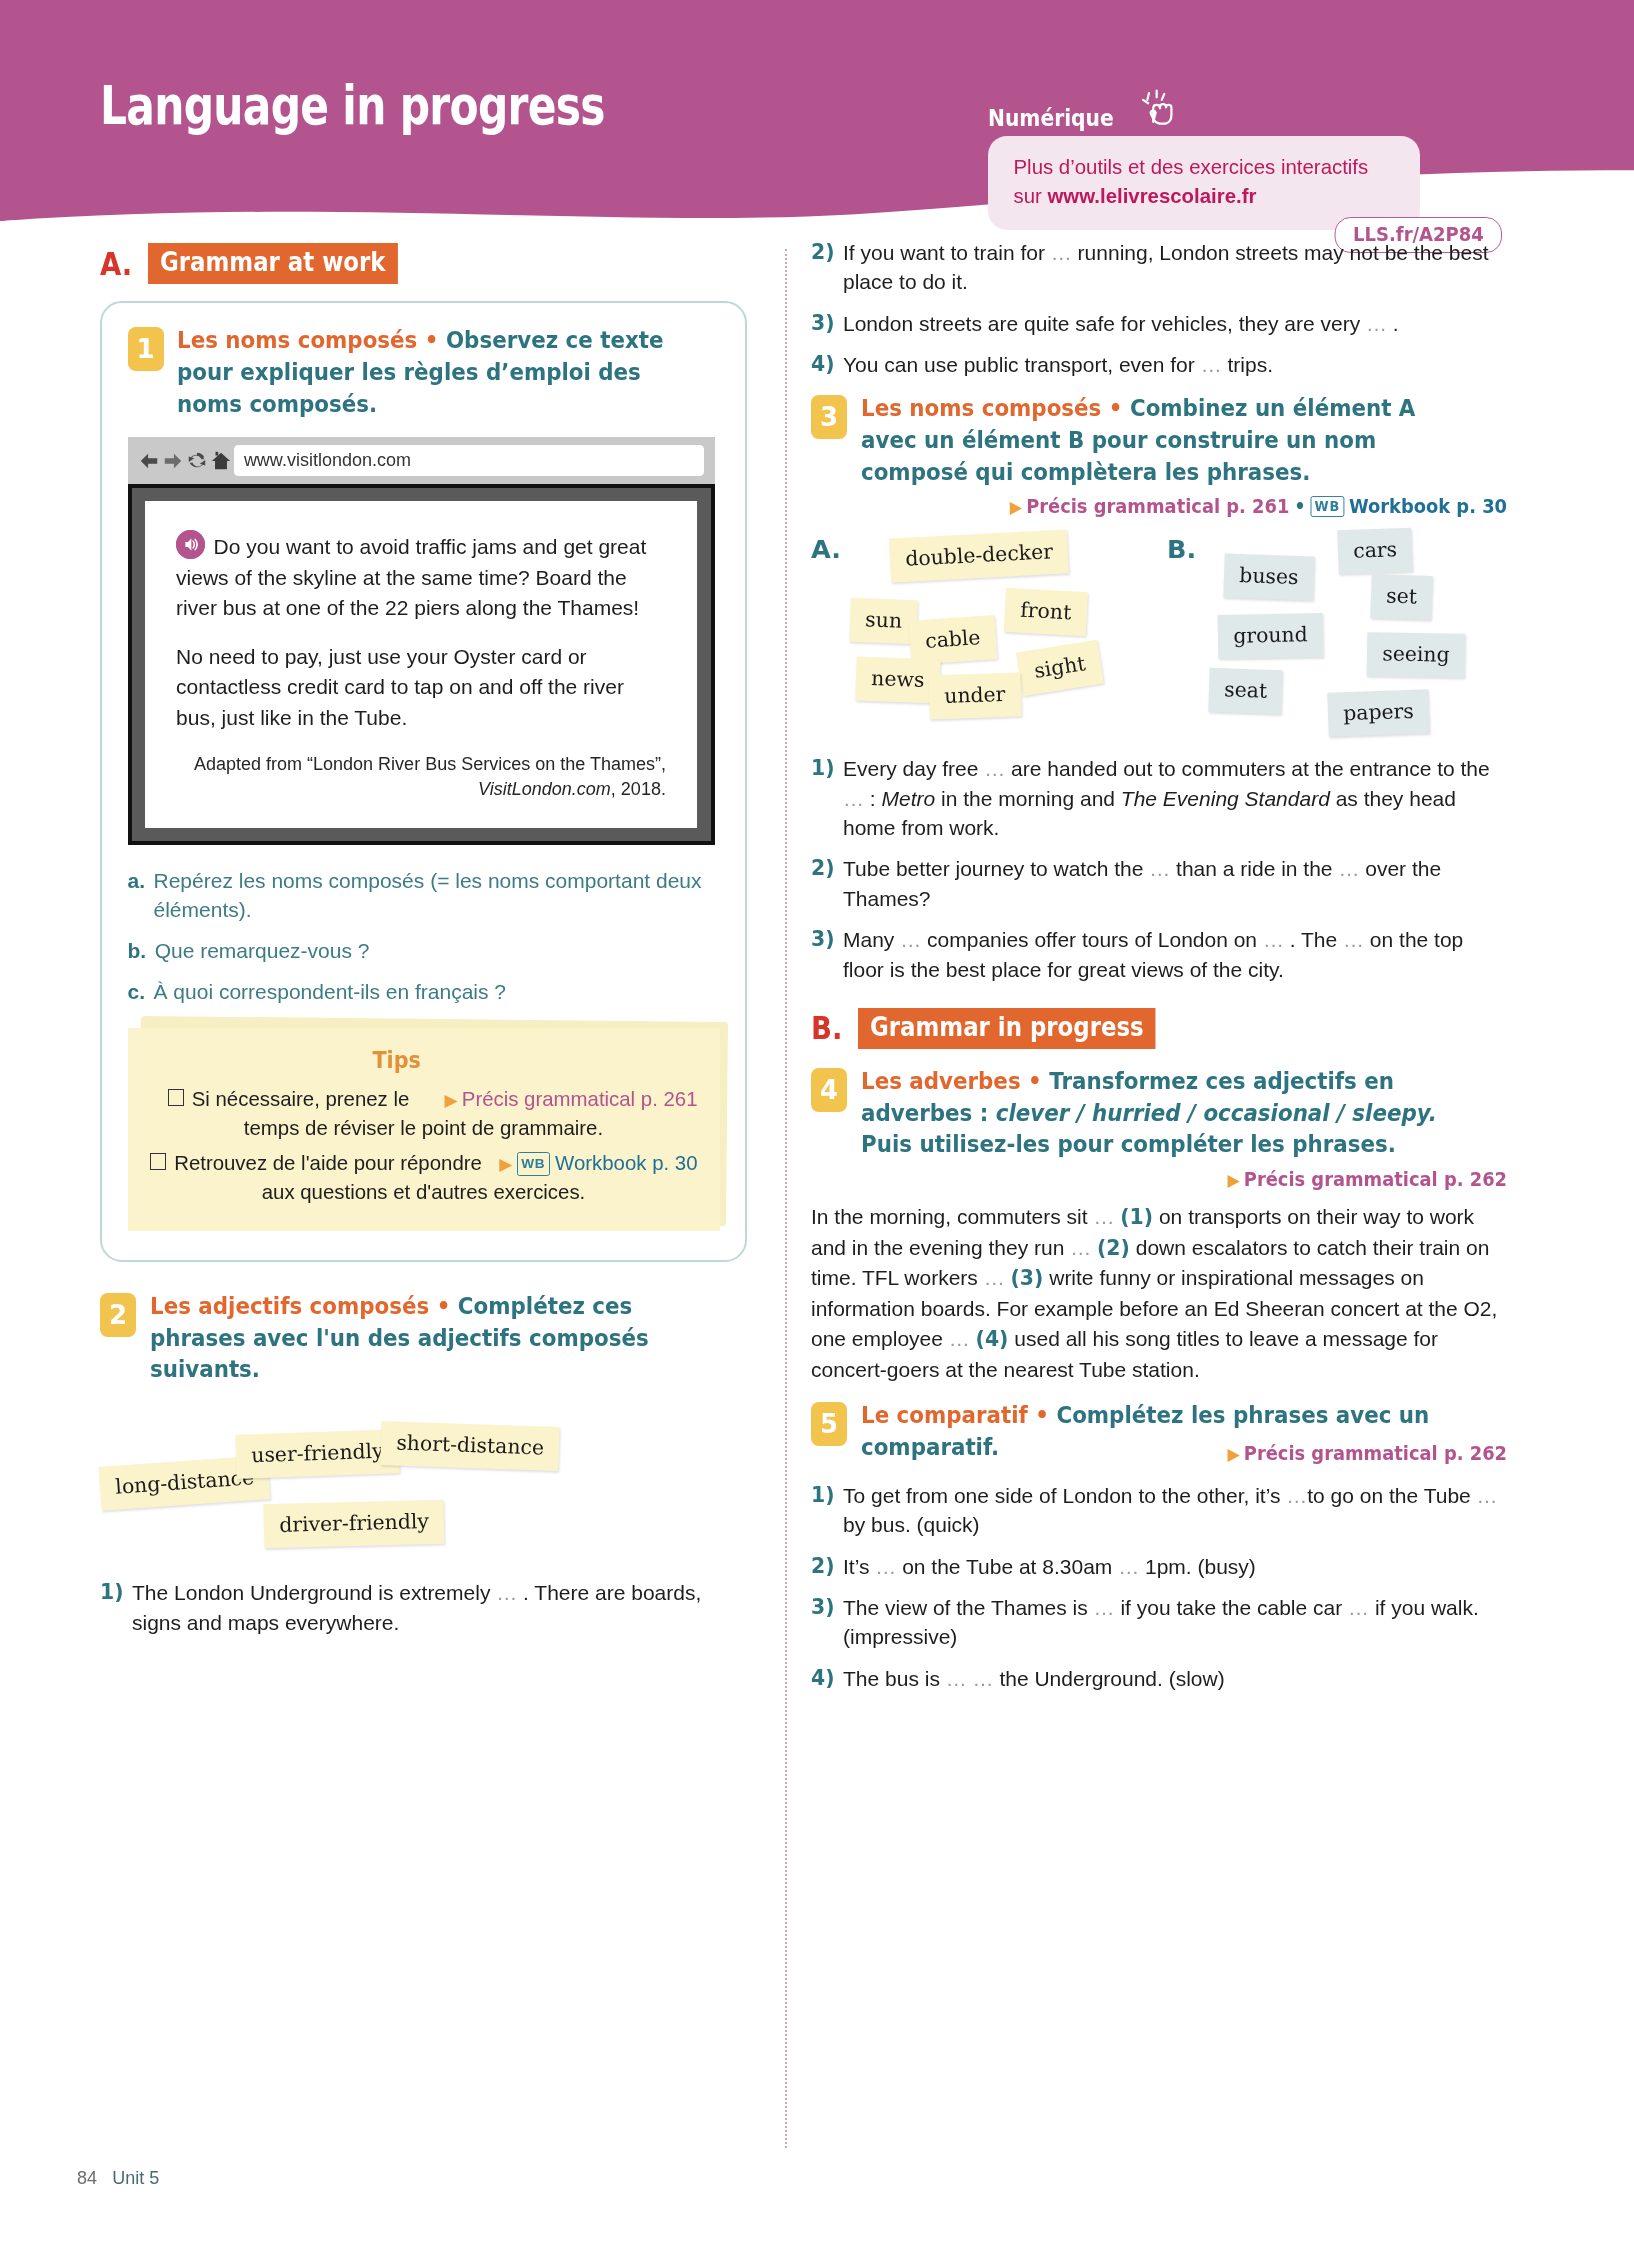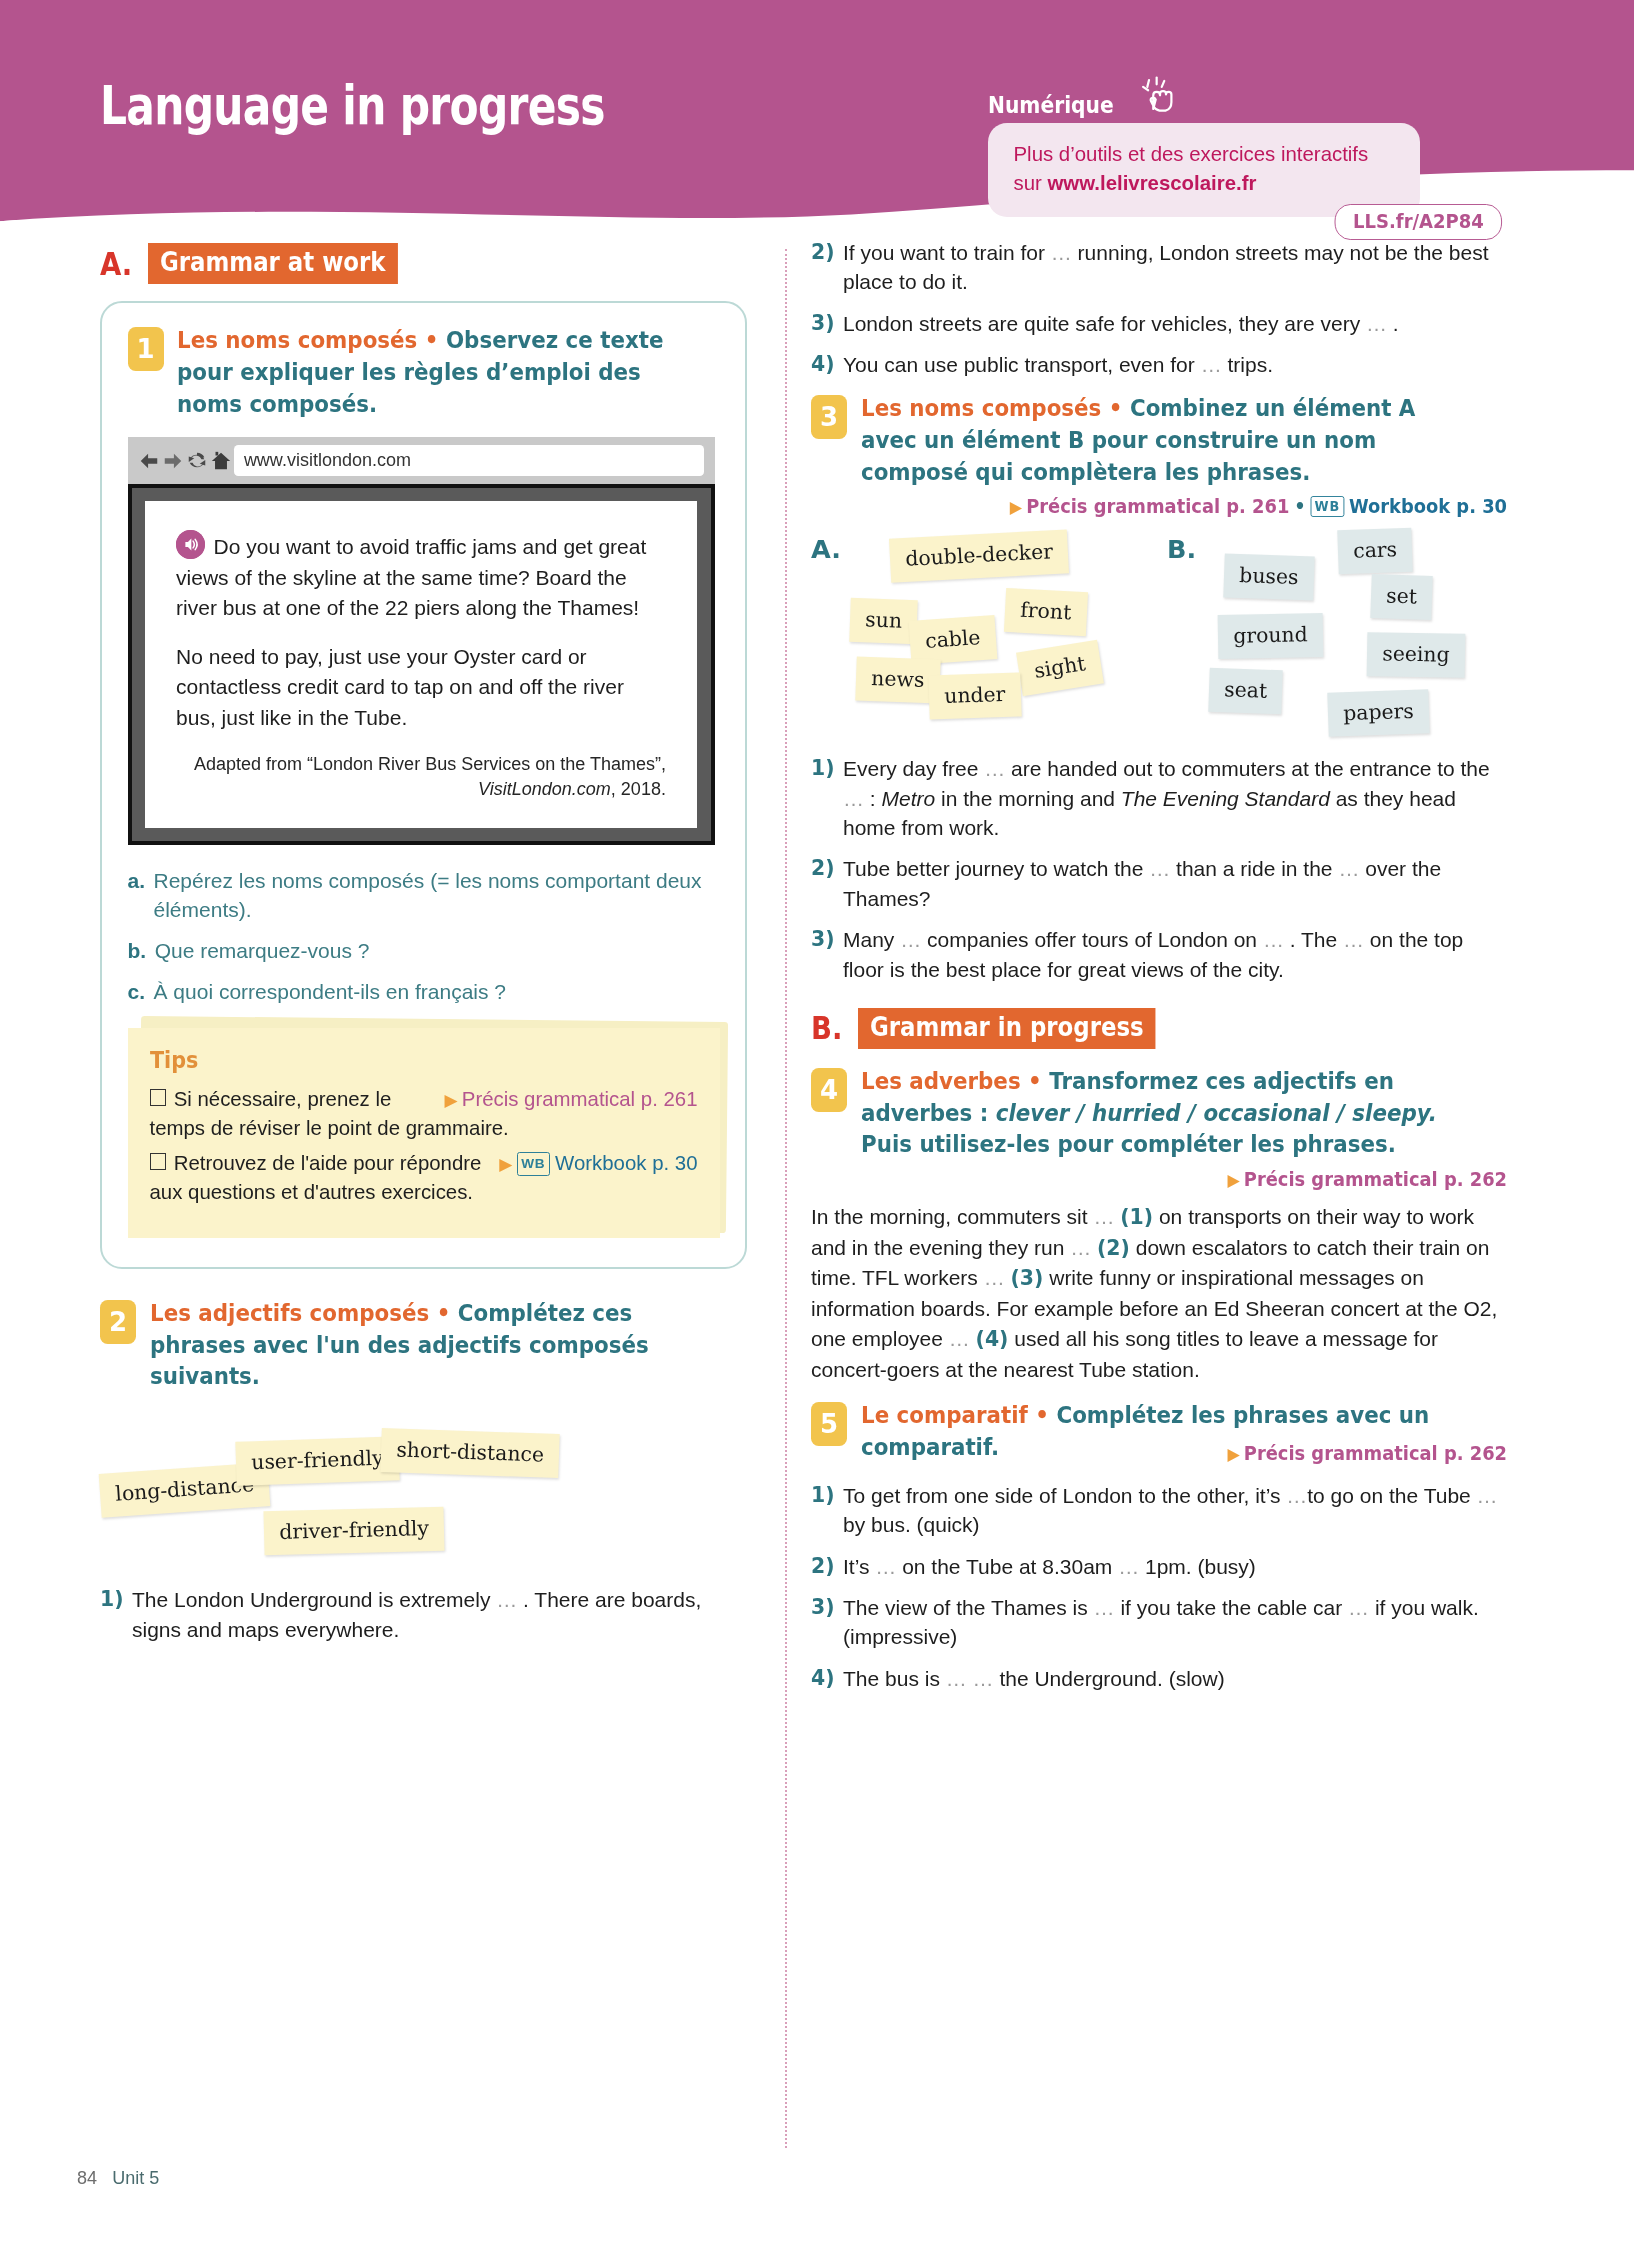--- a/index.html
+++ b/index.html
@@ -27,21 +27,21 @@
     font-family:"DejaVu Sans", sans-serif;
     font-weight:bold;
     font-size:53px;
     letter-spacing:-0.9px;
     color:#ffffff;
     transform:scaleX(.80);
     transform-origin:left center;
     white-space:nowrap;
   }
   
-  .numerique-wrap{position:absolute;left:988px;top:75px;width:502px;}
+  .numerique-wrap{position:absolute;left:988px;top:88px;width:502px;}
   .numerique-label{
     font-family:"DejaVu Sans", sans-serif;
     font-weight:bold;font-size:23px;color:#ffffff;
     transform:scaleX(.88);transform-origin:left center;
     display:inline-block;
     vertical-align:middle;
   }
   .hand-icon{display:inline-block;vertical-align:-5.1px;margin-left:3.4px;}
   .numerique-box{
     margin-top:5.1px;
@@ -203,22 +203,23 @@
 
   
   .tips-outer{position:relative;margin-top:20.4px;}
   .tips-shadow{
     position:absolute;left:12px;top:-8.5px;right:-6.8px;bottom:8.5px;
     background:#f6efc4;border-radius:3.4px;transform:rotate(.6deg);
   }
   .tips{
     position:relative;
     background:#fbf3cb;
-    padding:19px 22px 25px 22px;
+    padding:19px 22px 18px 22px;
     box-sizing:border-box;
+    text-align:center;
   }
   .tips-title{
     font-family:"DejaVu Sans", sans-serif;
     font-weight:bold;font-size:23px;color:#e2903a;
     margin-bottom:12px;
     transform:scaleX(.9);transform-origin:left center;
   }
   .tip-line{
     font-size:20.4px;line-height:1.45;color:#1e1e1e;
     font-family:"Liberation Sans", sans-serif;

